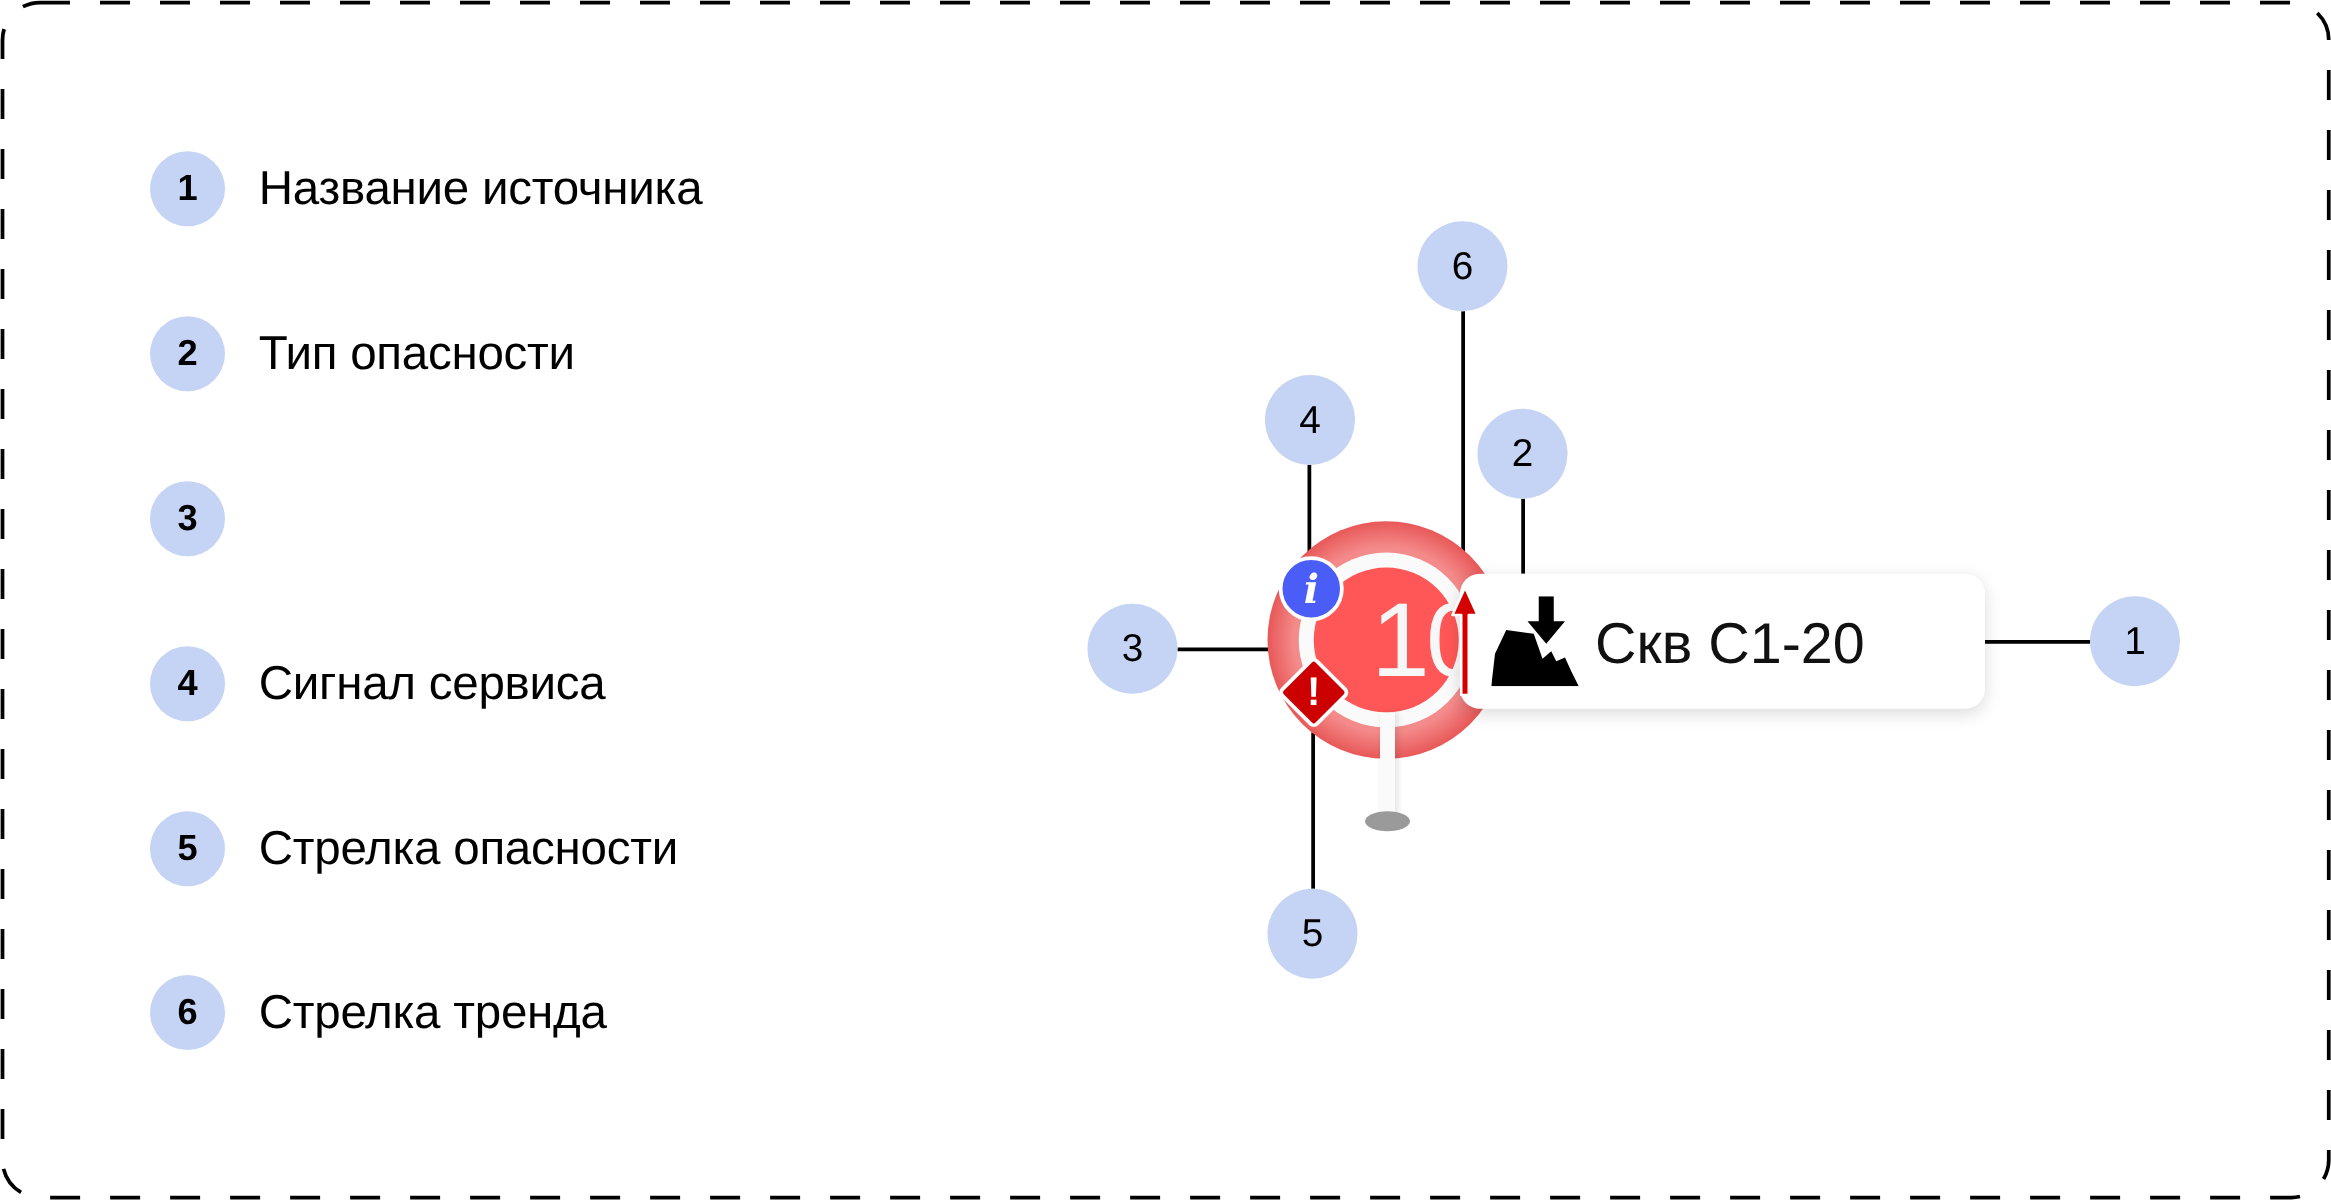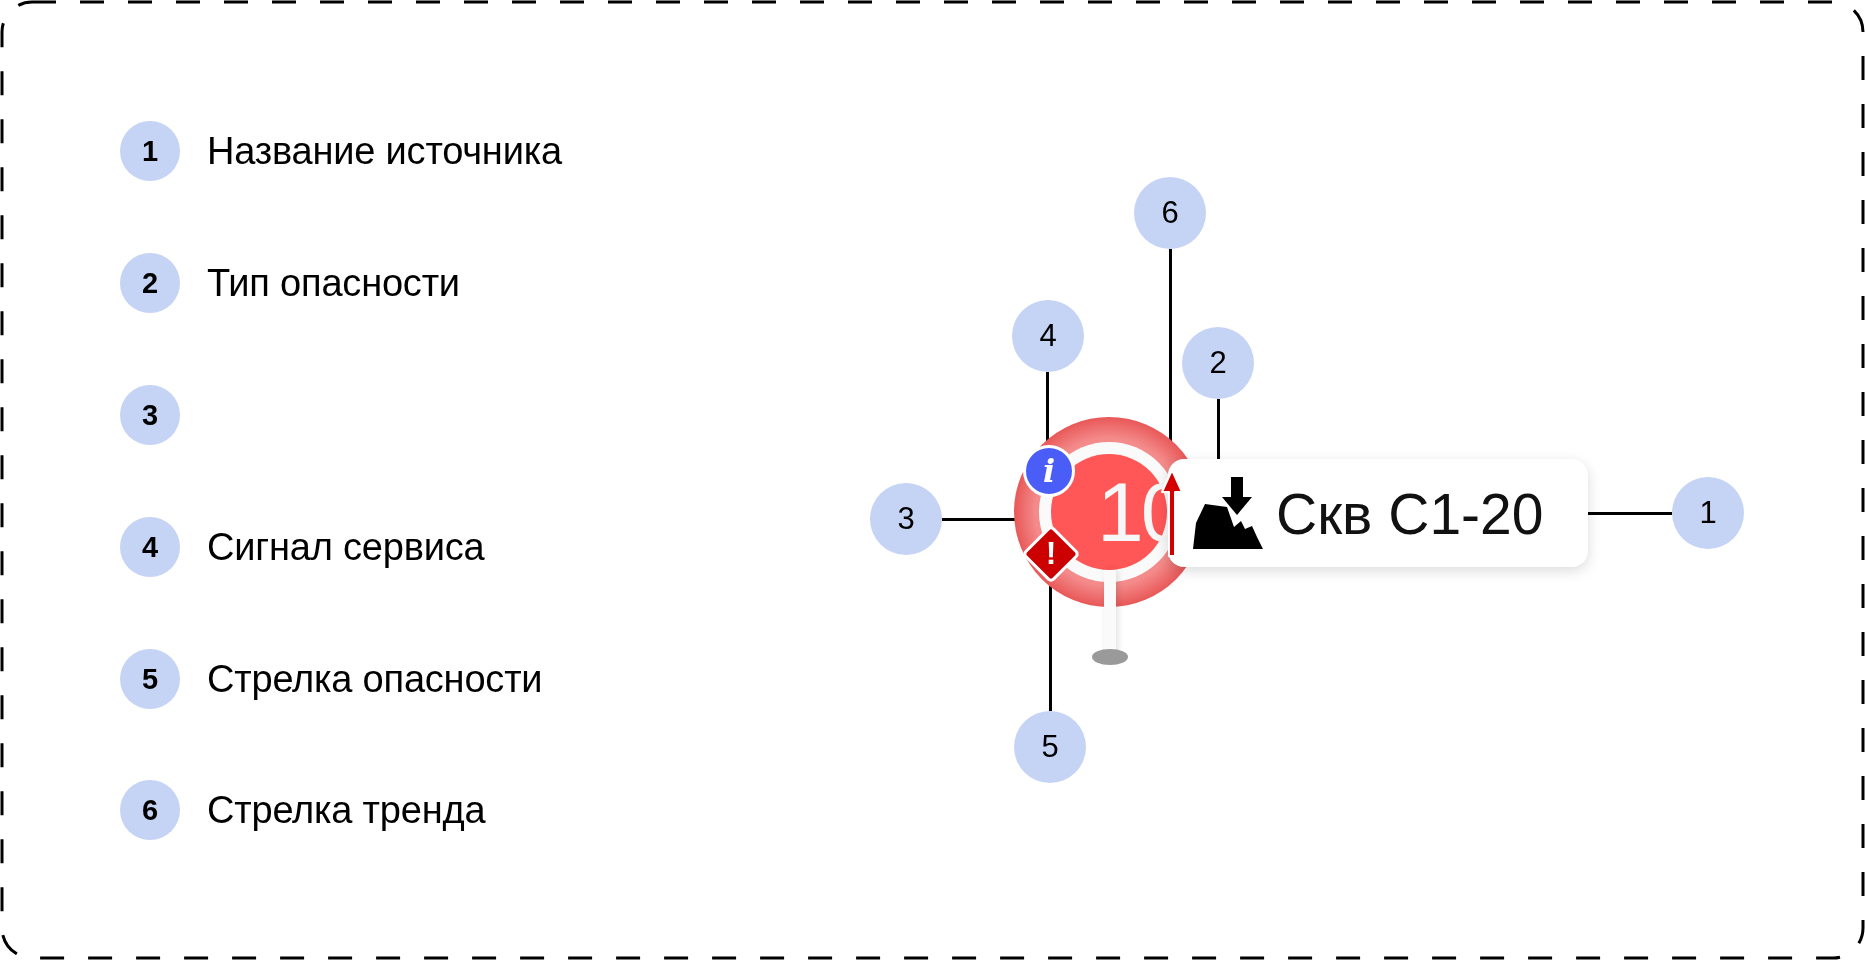--- a/index.html
+++ b/index.html
@@ -32,21 +32,21 @@
           box-shadow: 2px 0 6px rgba(0,0,0,0.12); border-radius: 0 0 6px 6px; }
   .stem-base { position: absolute; left: 1092px; top: 649px; width: 36px; height: 16px; border-radius: 50%;
                background: #9a9a9a; }
   .value { position: absolute; left: 1062px; top: 462px; font-size: 84px; line-height: 100px; color: #f7f7f7;
            letter-spacing: -3px; margin-left: 35px; }
 
   .label-box { position: absolute; left: 1168px; top: 459px; width: 420px; height: 108px;
                background: #fff; border-radius: 16px;
                box-shadow: 0 4px 14px rgba(0,0,0,0.14); }
   .label-icon { position: absolute; left: 1193px; top: 477px; width: 70px; height: 72px; }
-  .label-text { position: absolute; left: 1276px; top: 479px; font-size: 57px; line-height: 70px; color: #111;
+  .label-text { position: absolute; left: 1276px; top: 479px; font-size: 46px; line-height: 70px; color: #111;
                 white-space: nowrap; }
 
   .trend-arrow { position: absolute; left: 1160px; top: 468px; width: 24px; height: 90px; }
 
   .info-badge { position: absolute; left: 1023px; top: 445px; width: 46px; height: 46px; border-radius: 50%;
                 background: #4a5ef7; border: 3px solid #fff;
                 display: flex; align-items: center; justify-content: center;
                 color: #fff; font-family: "DejaVu Serif", serif; font-style: italic; font-weight: 700; font-size: 32px; }
   .hazard-badge { position: absolute; left: 1030px; top: 533px; width: 36px; height: 36px;
                   background: #cc0000; border: 3px solid #fff; border-radius: 5px;

